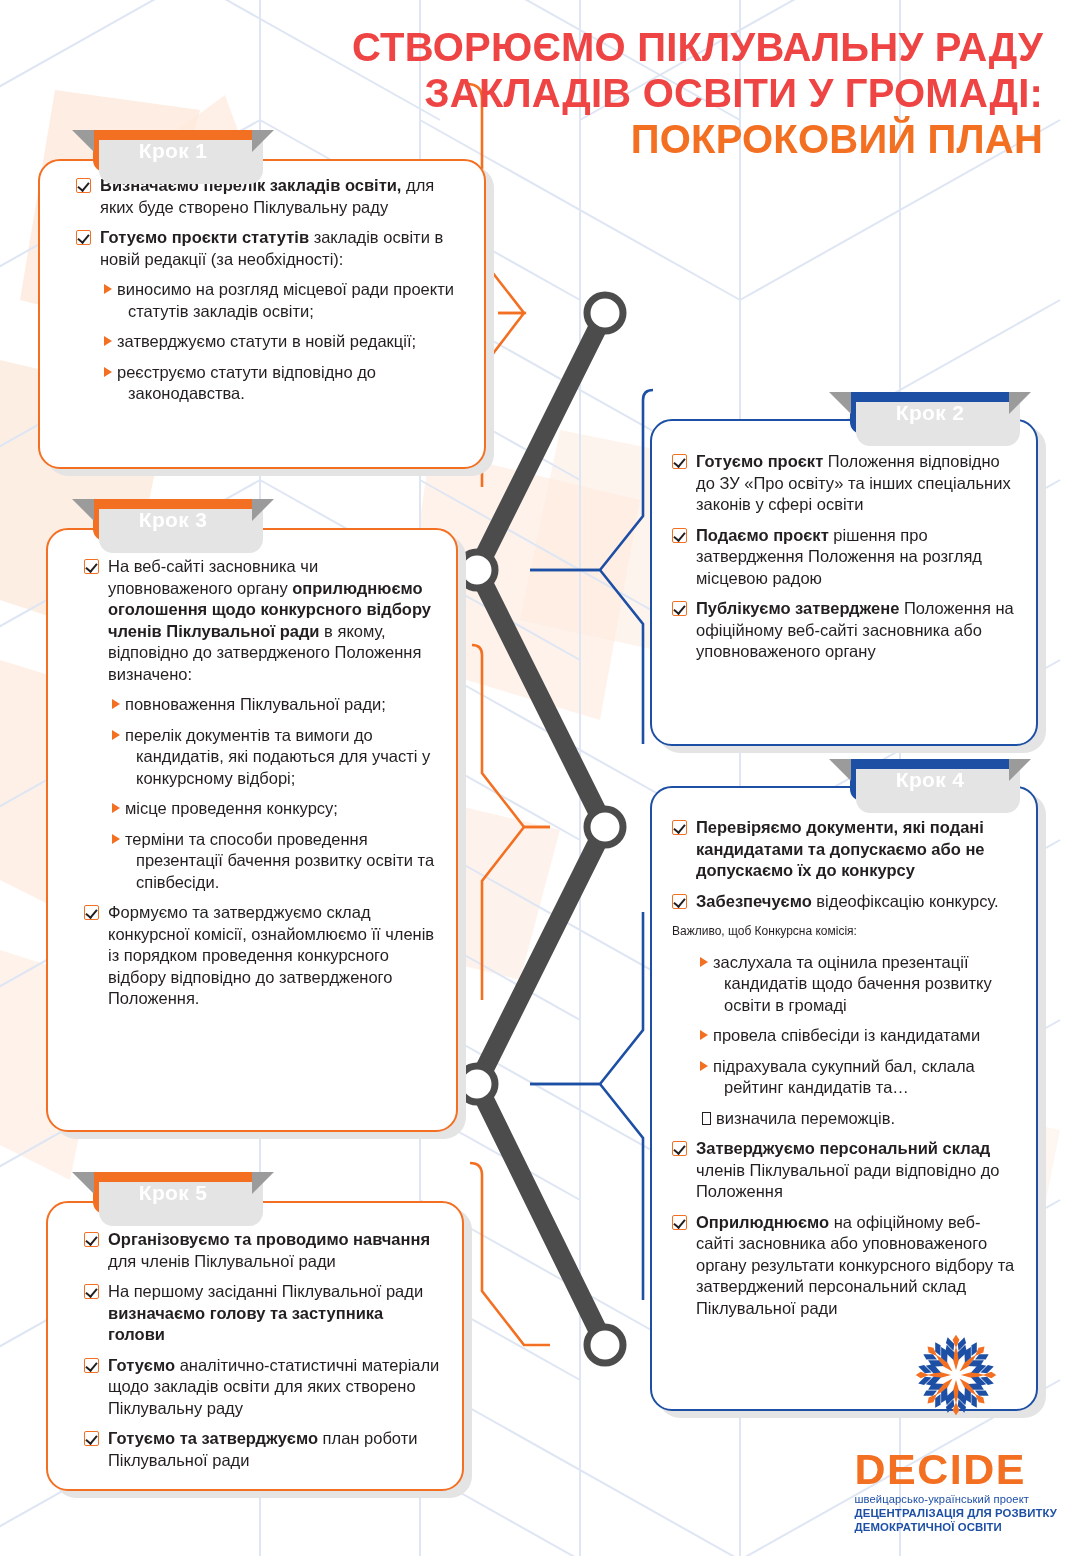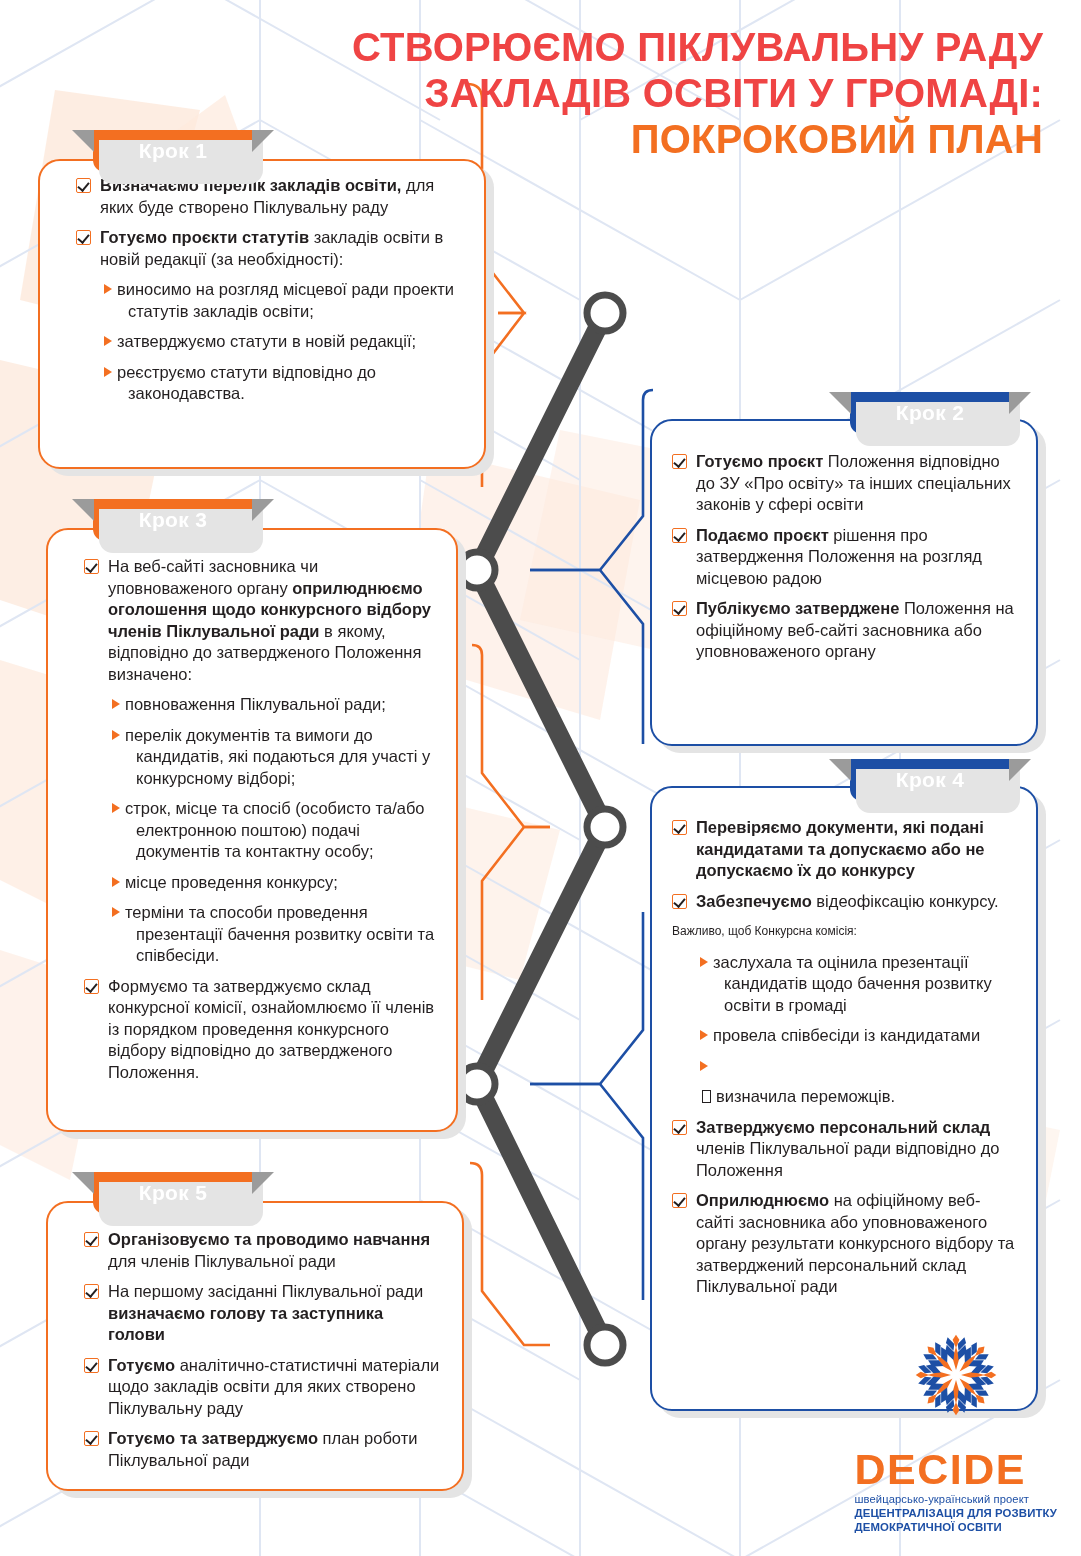--- a/index.html
+++ b/index.html
@@ -351,21 +351,20 @@
 
 <div class="card-shadow" style="left:54px; top:535px; width:412px; height:604px;"></div>
 <div class="card left" style="left:46px; top:528px; width:412px; height:604px;">
   <div class="card-body" style="padding-top:26px;">
     <div class="item">
       <span class="cbx"></span>
       <span>На веб-сайті засновника чи уповноваженого органу </span><b>оприлюднюємо оголошення щодо конкурсного відбору членів Піклувальної ради</b><span> в якому, відповідно до затвердженого Положення визначено:</span>
     </div>
     <div class="sub"><span class="tri"></span><span>повноваження Піклувальної ради;</span></div>
     <div class="sub"><span class="tri"></span><span>перелік документів та вимоги до кандидатів, які подаються для участі у конкурсному відборі;</span></div>
-    <div class="sub"><span class="tri"></span><span>строк, місце та спосіб (особисто та/або електронною поштою) подачі документів та контактну особу;</span></div>
     <div class="sub"><span class="tri"></span><span>місце проведення конкурсу;</span></div>
     <div class="sub"><span class="tri"></span><span>терміни та способи проведення презентації бачення розвитку освіти та співбесіди.</span></div>
     <div class="item">
       <span class="cbx"></span>
       <span>Формуємо та затверджуємо склад конкурсної комісії, ознайомлюємо її членів із порядком проведення конкурсного відбору відповідно до затвердженого Положення.</span>
     </div>
   </div>
 </div>
 <div class="step-tab orange" style="left:93px; top:499px;">
   <div class="tab-shadow"></div>
@@ -381,21 +380,21 @@
       <span class="cbx"></span>
       <b>Перевіряємо документи, які подані кандидатами та допускаємо або не допускаємо їх до конкурсу</b>
     </div>
     <div class="item">
       <span class="cbx"></span>
       <b>Забезпечуємо</b><span> відеофіксацію конкурсу.</span>
     </div>
     <div class="plain">Важливо, щоб Конкурсна комісія:</div>
     <div class="sub"><span class="tri"></span><span>заслухала та оцінила презентації кандидатів щодо бачення розвитку освіти в громаді</span></div>
     <div class="sub"><span class="tri"></span><span>провела співбесіди із кандидатами</span></div>
-    <div class="sub"><span class="tri"></span></div>
+    <div class="sub"><span class="tri"></span><span>підрахувала сукупний бал, склала рейтинг кандидатів та…</span></div>
     <div class="sub" style="text-indent:-22px;"><span class="tofu"></span><span>визначила переможців.</span></div>
     <div class="item">
       <span class="cbx"></span>
       <b>Затверджуємо персональний склад</b><span> членів Піклувальної ради відповідно до Положення</span>
     </div>
     <div class="item">
       <span class="cbx"></span>
       <b>Оприлюднюємо</b><span> на офіційному веб-сайті засновника або уповноваженого органу результати конкурсного відбору та затверджений персональний склад Піклувальної ради</span>
     </div>
   </div>

